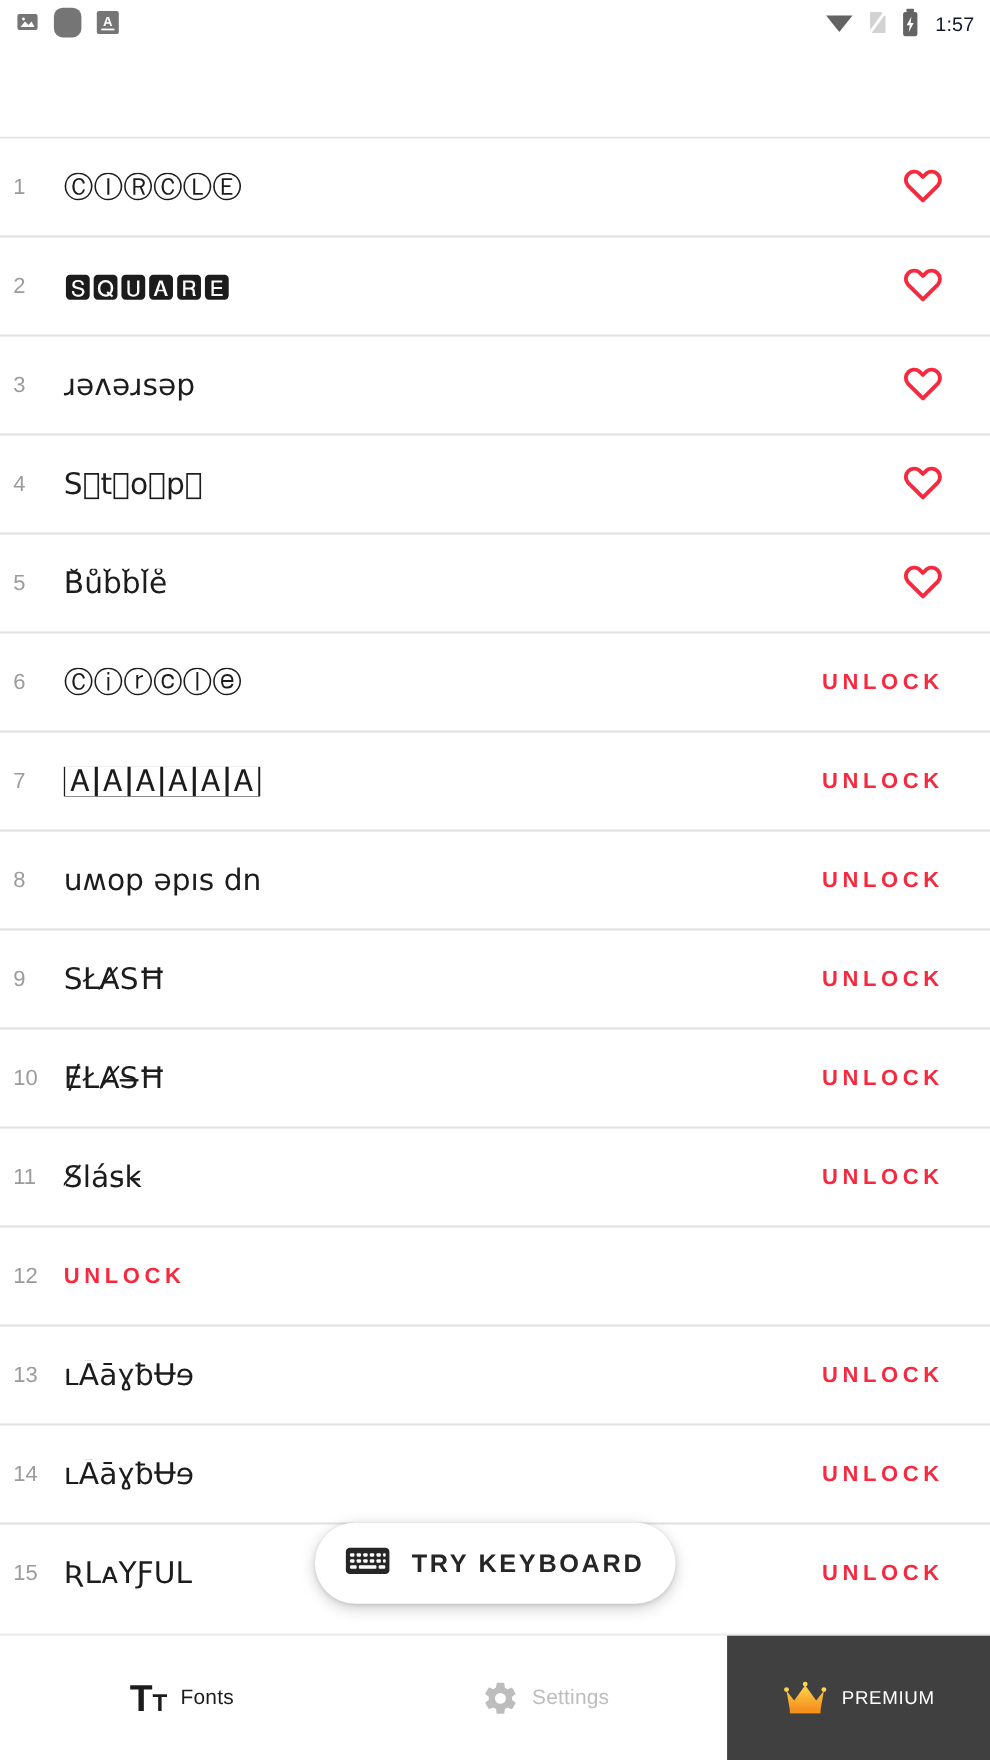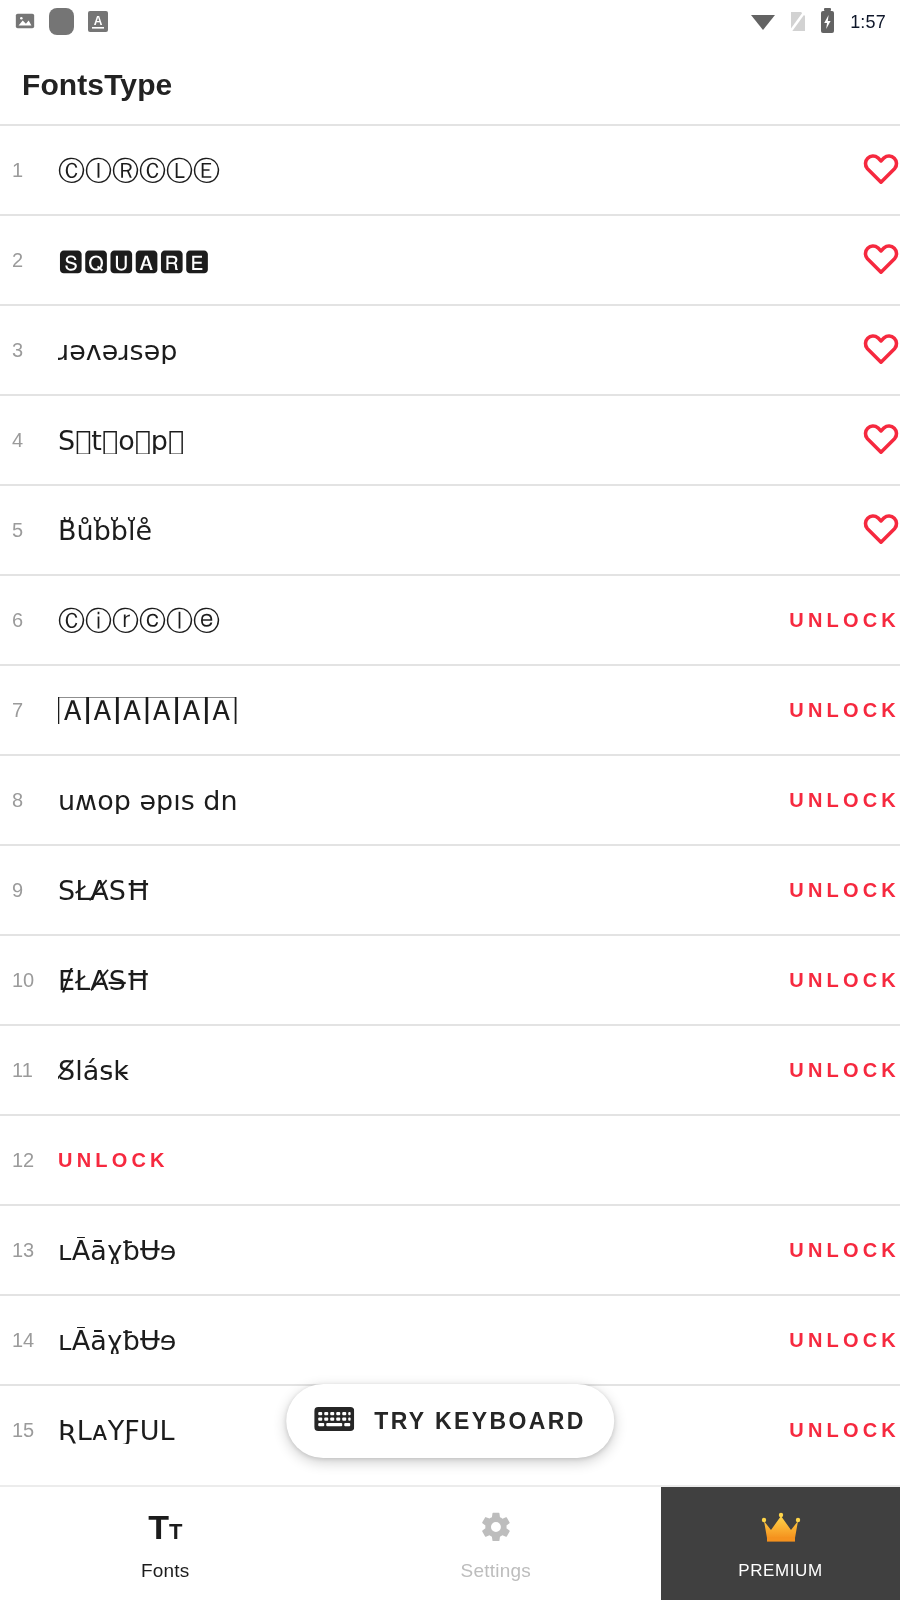--- a/index.html
+++ b/index.html
@@ -38,21 +38,21 @@
   .row-num {
     width:58px; padding-left:12px; flex:0 0 58px;
     font-size:20px; color:#9b9b9b; text-align:left;
   }
   .row-sample {
     flex:1 1 auto; font-size:27px; color:#1c1c1c;
     white-space:nowrap; overflow:hidden;
     font-family:"DejaVu Sans", "Liberation Sans", sans-serif;
     line-height:1;
   }
-  .row-action { flex:0 0 auto; display:flex; align-items:center; }
+  .row-action { flex:0 0 auto; padding-right:42px; display:flex; align-items:center; }
   .heart { display:block; }
   .unlock {
     font-size:20px; font-weight:700; color:#f6293f;
     letter-spacing:4.2px; white-space:nowrap;
   }
 
   
   .fab {
     position:absolute; left:50%; transform:translateX(-50%);
     bottom:142px; height:74px; padding:0 28px;
@@ -65,21 +65,21 @@
     font-size:23px; font-weight:700; color:#262626; letter-spacing:2.4px;
     white-space:nowrap;
   }
 
   
   .bottomnav {
     position:absolute; left:0; right:0; bottom:0; height:115px;
     display:flex; background:#fff; border-top:2px solid #ececec; z-index:6;
   }
   .navitem {
-    flex:1 1 0; display:flex; flex-direction:column;
+    flex:1 1 0; display:flex; flex-direction:row;
     align-items:center; justify-content:center; gap:12px;
   }
   .navitem.premium { background:#404040; flex:0 0 239px; }
   .nav-label { font-size:19px; color:#bdbdbd; letter-spacing:.2px; }
   .navitem.active .nav-label { color:#1c1c1c; }
   .navitem.premium .nav-label { color:#ffffff; font-size:17px; letter-spacing:.6px; }
   .nav-ico { height:42px; display:flex; align-items:center; justify-content:center; }
   .fonts-ico {
     font-size:34px; font-weight:700; color:#1c1c1c;
     font-family:"Liberation Sans", sans-serif; line-height:1;
@@ -128,23 +128,20 @@
         <svg width="17" height="27" viewBox="0 0 17 27">
             <rect x="5" y="1" width="7" height="3" rx="1" fill="#636363"></rect>
             <rect x="2" y="4" width="13" height="22" rx="2" fill="#636363"></rect>
             <path d="M9.6 8 L5.2 16 L8 16 L7.2 22 L11.6 14 L8.8 14 Z" fill="#fff"></path>
           </svg>
       </span>
       <span class="sb-time">1:57</span>
     </div>
   </div>
 
-  <div class="titlebar">
-    <div class="title">FontsType</div>
-  </div>
 
   <div class="list">
 
   <div class="row">
         <div class="row-num">1</div>
         <div class="row-sample">ⒸⒾⓇⒸⓁⒺ</div>
         <div class="row-action">
           <span class="heart"><svg width="38" height="34" viewBox="0 0 24 22">
               <path d="M12 20.2 L3.1 11.3 A4.9 4.9 0 0 1 10 4.4 L12 6.4 L14 4.4 A4.9 4.9 0 0 1 20.9 11.3 Z" fill="none" stroke="#f6293f" stroke-width="2.3" stroke-linejoin="round"></path>
             </svg></span>

